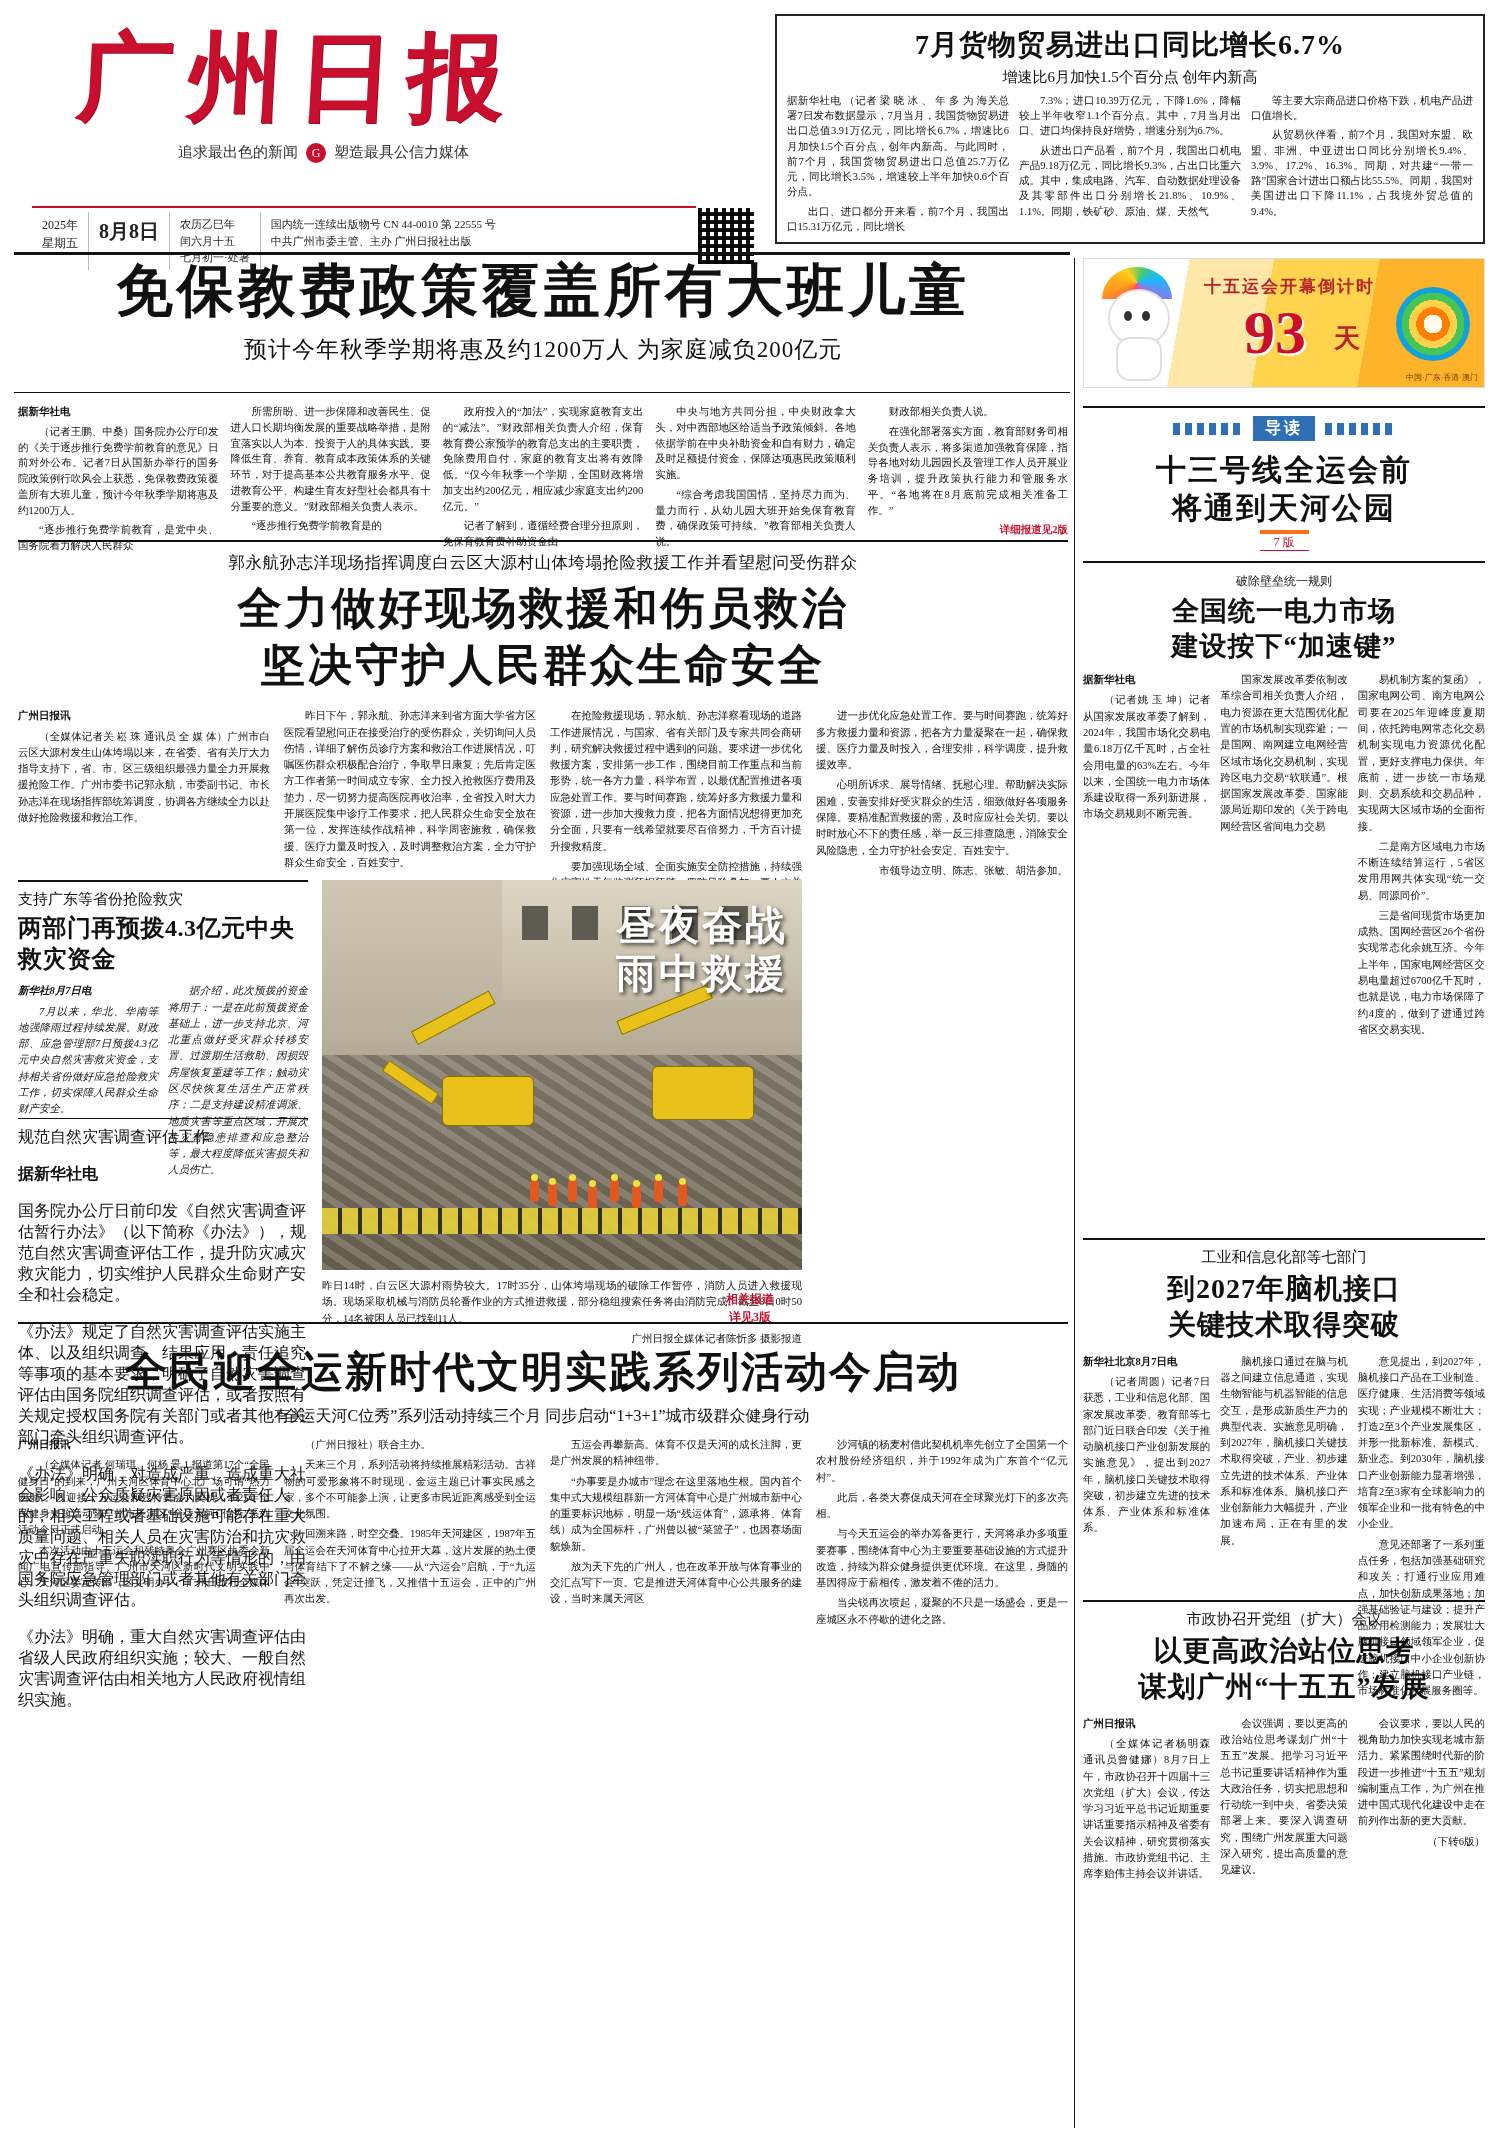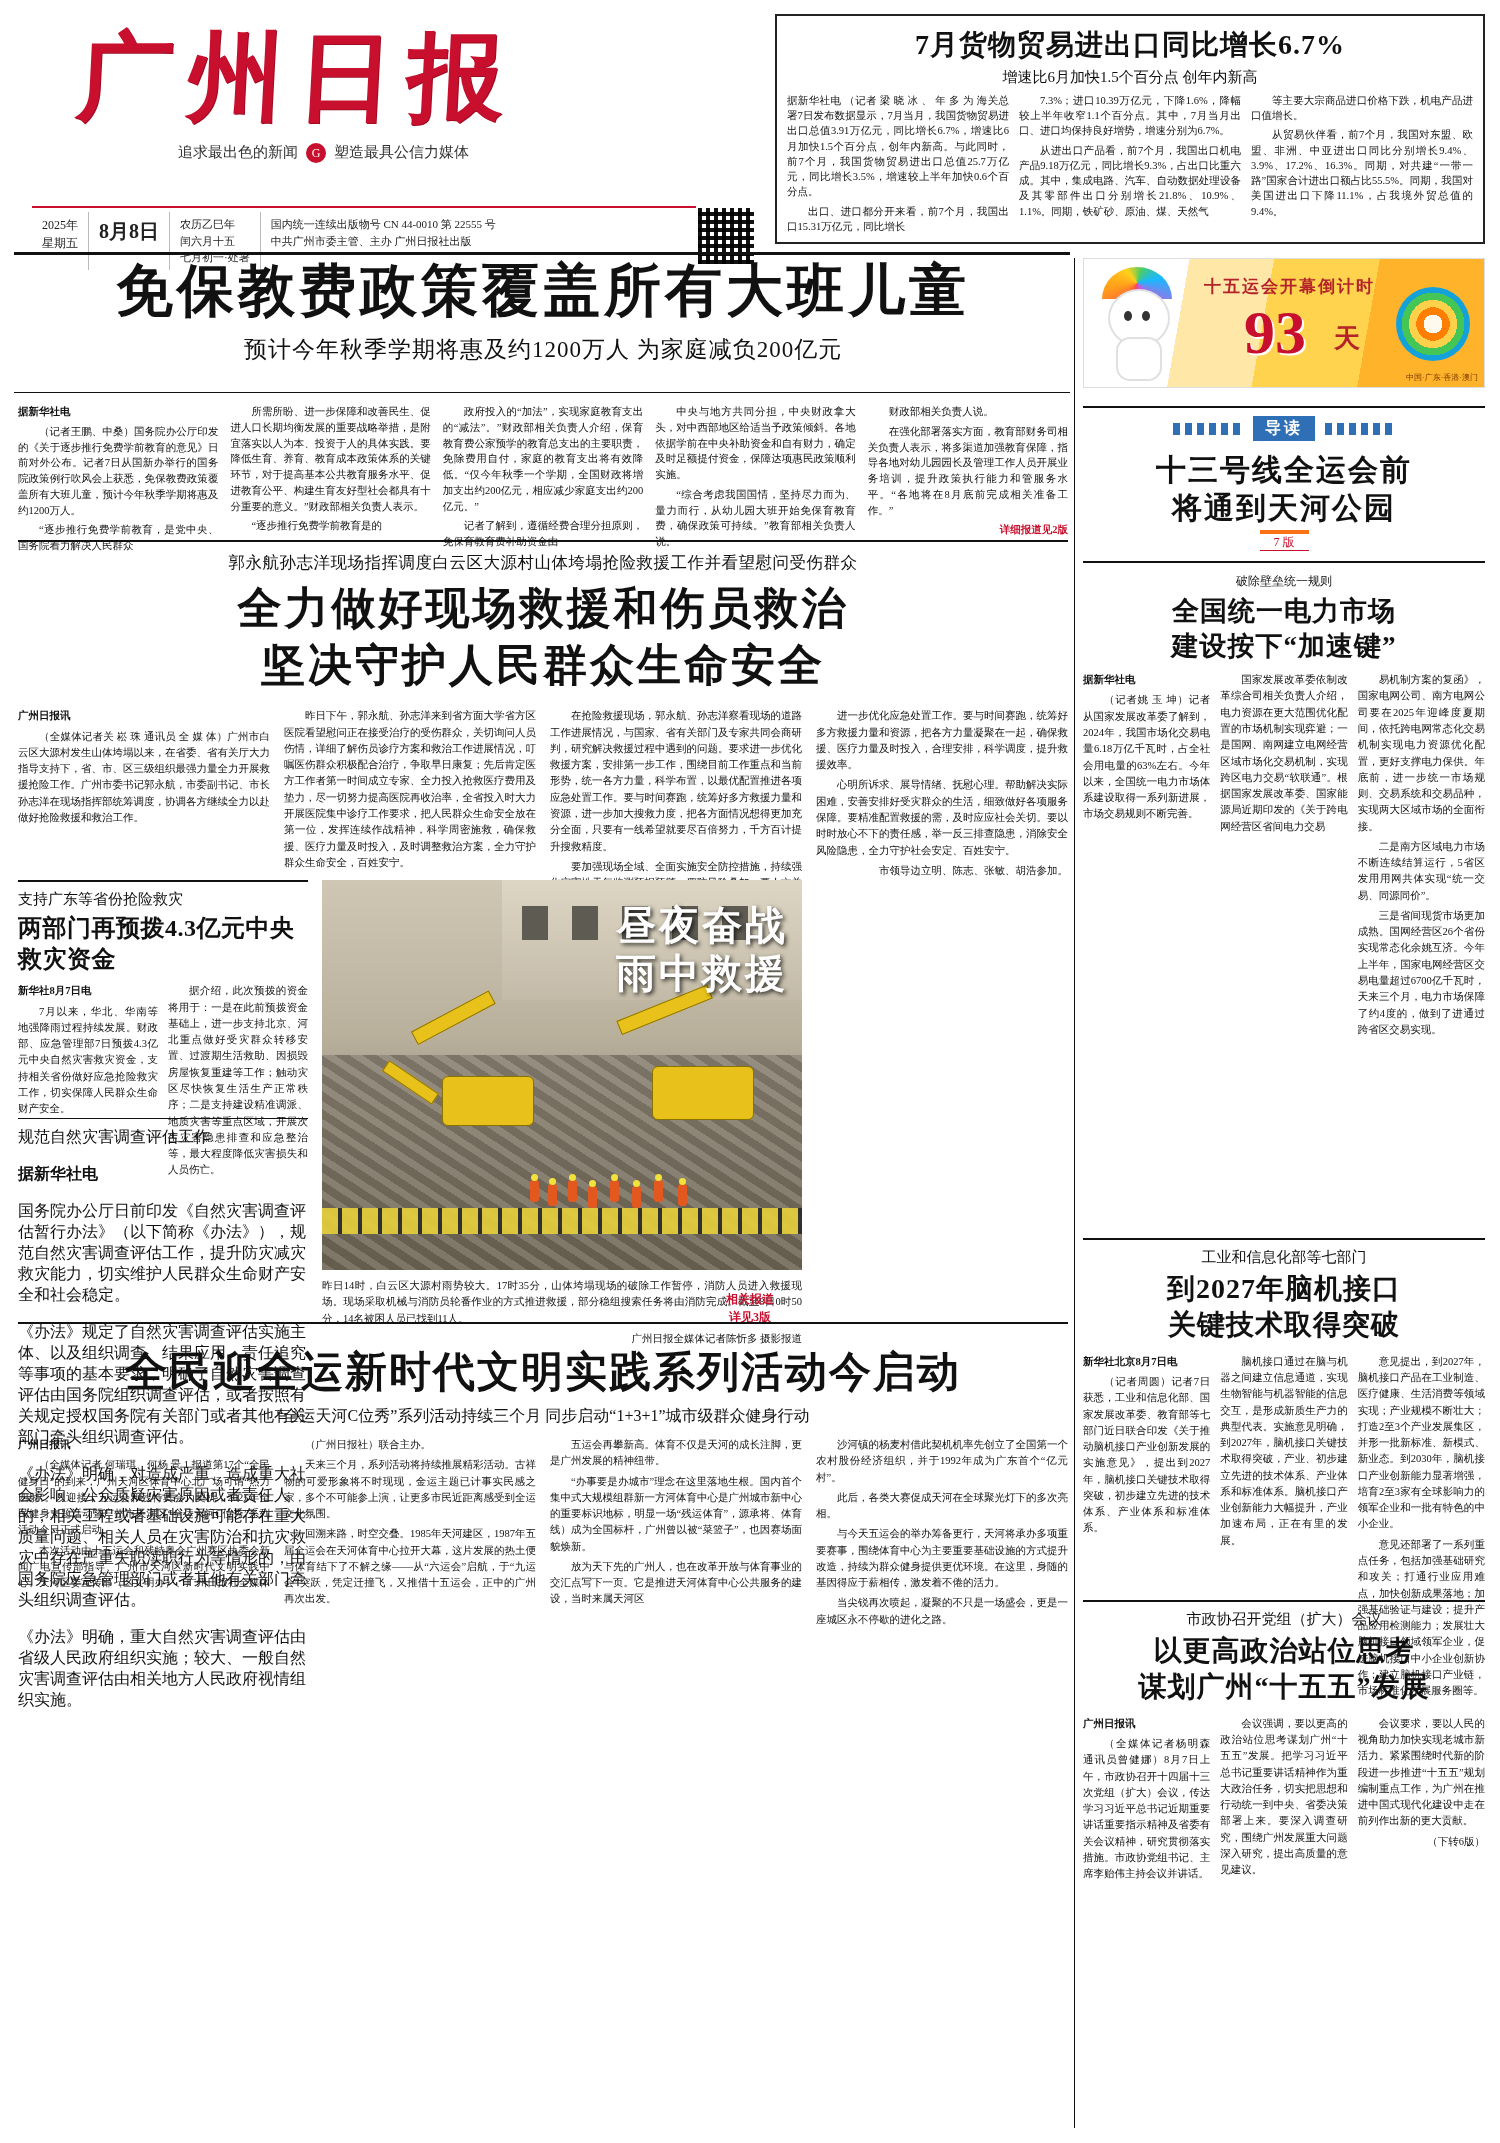--- a/index.html
+++ b/index.html
@@ -108,21 +108,21 @@
   .sec2 .body .c p.lead{text-indent:0;}
   .sec2 .body .c p.lead b{font-weight:bold;}
   .sec2 .body .c p.sign{text-align:right;text-indent:0;}
 
   
   .leftcol{position:absolute;left:18px;top:880px;width:290px;}
   .leftcol .rule{border-top:2px solid #111;margin-bottom:8px;}
   .leftcol .kick{font-size:15px;margin:4px 0;}
   .leftcol h3{margin:4px 0 8px;font-size:24px;font-weight:bold;line-height:1.3;letter-spacing:.5px;}
   .leftcol .two{display:flex;gap:10px;font-size:10.5px;line-height:1.55;text-align:justify;}
-  .leftcol .two .c{flex:1;}
+  .leftcol .two .c{flex:1;font-style:italic;}
   .leftcol .two .c p{margin:0 0 4px;text-indent:2em;}
   .leftcol .two .c p.lead{text-indent:0;}
   .leftcol .two .c p.lead b{font-weight:bold;}
 
   .leftcol2{position:absolute;left:18px;top:1118px;width:290px;}
   .leftcol2 .rule{border-top:1px solid #111;margin-bottom:8px;}
 
   
   .photo{position:absolute;left:322px;top:880px;width:480px;height:390px;overflow:hidden;background:#6b6458;}
   .ph-sky{position:absolute;inset:0;background:linear-gradient(#cfc7b4,#b9b09c 40%,#8d8374 70%,#6f6a5c 100%);}
@@ -300,21 +300,21 @@
       <div class="c">
         <p class="lead"><b>据新华社电</b></p>
         <p>（记者姚 玉 坤）记者从国家发展改革委了解到，2024年，我国市场化交易电量6.18万亿千瓦时，占全社会用电量的63%左右。今年以来，全国统一电力市场体系建设取得一系列新进展，市场交易规则不断完善。</p>
       </div>
       <div class="c">
         <p>国家发展改革委依制改革综合司相关负责人介绍，电力资源在更大范围优化配置的市场机制实现弈避；一是国网、南网建立电网经营区域市场化交易机制，实现跨区电力交易“软联通”。根据国家发展改革委、国家能源局近期印发的《关于跨电网经营区省间电力交易</p>
       </div>
       <div class="c">
         <p>易机制方案的复函》，国家电网公司、南方电网公司要在2025年迎峰度夏期间，依托跨电网常态化交易机制实现电力资源优化配置，更好支撑电力保供。年底前，进一步统一市场规则、交易系统和交易品种，实现两大区域市场的全面衔接。</p>
         <p>二是南方区域电力市场不断连续结算运行，5省区发用用网共体实现“统一交易、同源同价”。</p>
-        <p>三是省间现货市场更加成熟。国网经营区26个省份实现常态化余姚互济。今年上半年，国家电网经营区交易电量超过6700亿千瓦时，天来三个月，电力市场保障了约4度的，做到了进通过跨省区交易实现。</p>
+        <p>三是省间现货市场更加成熟。国网经营区26个省份实现常态化余姚互济。今年上半年，国家电网经营区交易电量超过6700亿千瓦时，也就是说，电力市场保障了约4度的，做到了进通过跨省区交易实现。</p>
       </div>
     </div>
   </div>
 
   <div class="sec2">
     <div class="rule"></div>
     <div class="kicker">郭永航孙志洋现场指挥调度白云区大源村山体垮塌抢险救援工作并看望慰问受伤群众</div>
     <h2 style="white-space:pre-line">全力做好现场救援和伤员救治
 坚决守护人民群众生命安全</h2>
     <div class="body">

